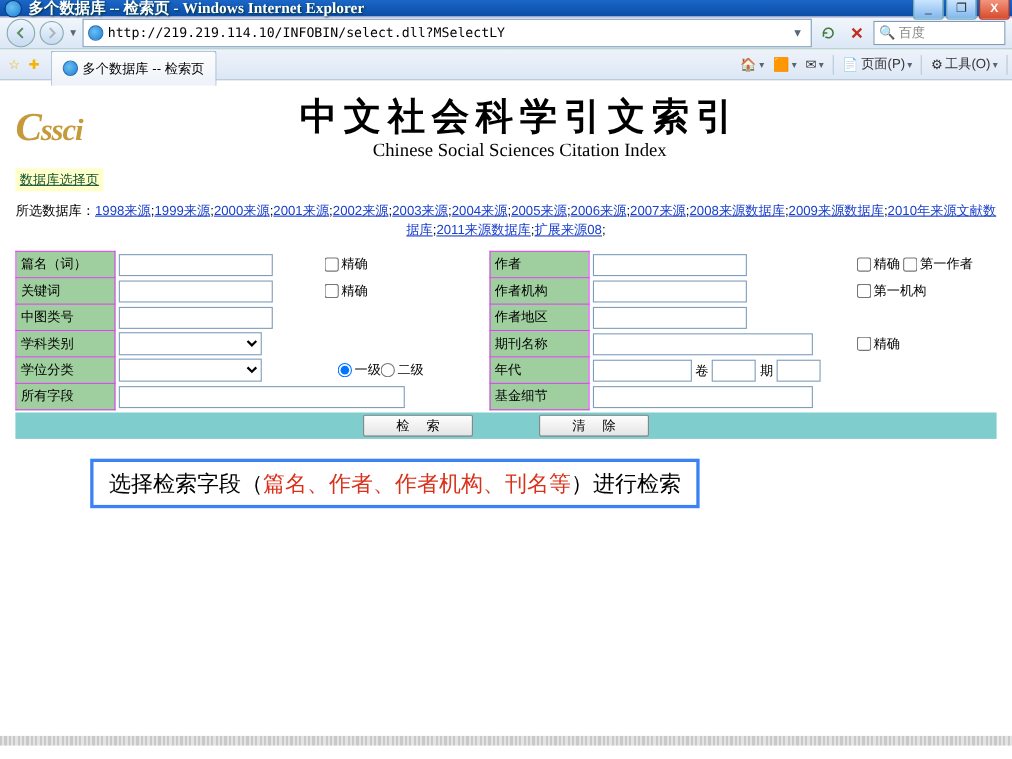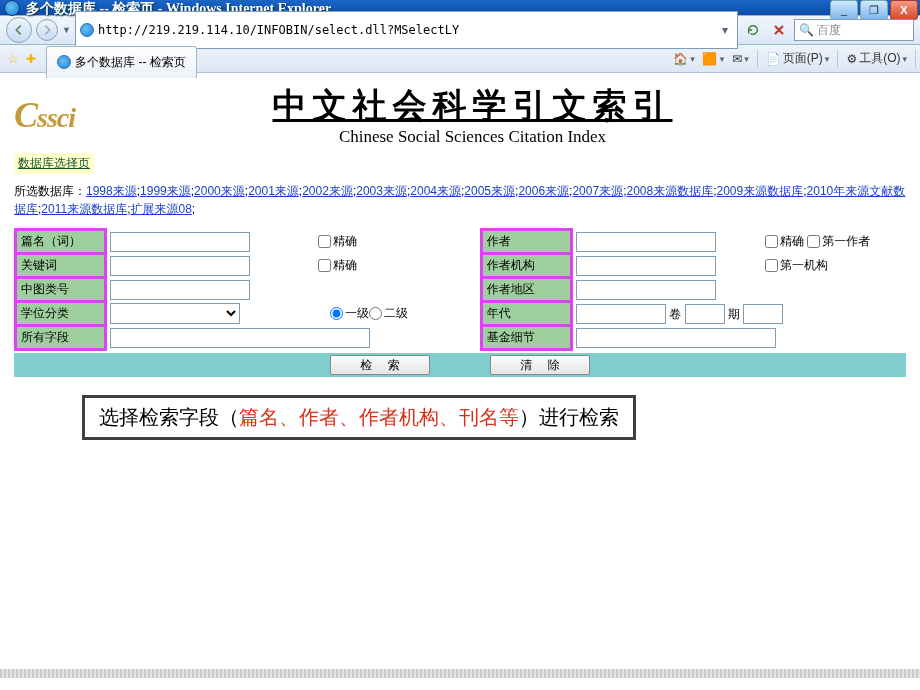--- a/index.html
+++ b/index.html
@@ -1,31 +1,31 @@
 <!DOCTYPE html>
 <html><head>
 <meta charset="utf-8">
 <style>
 * { box-sizing: border-box; margin: 0; padding: 0; }
 body { font-family: "SimSun", Arial, sans-serif; font-size: 12px; background: #fff; width: 920px; height: 690px; overflow: hidden; }
 
 
-.titlebar { height: 15px; background: linear-gradient(#1b66c7, #0b4da8); display: flex; align-items: flex-start; color: #fff; padding-left: 4px; }
+.titlebar { height: 15px; background: linear-gradient(#1b66c7, #0b4da8); display: flex; align-items: center; color: #fff; padding-left: 4px; }
 .titlebar .ie-icon { width: 16px; height: 16px; margin-right: 6px; display: inline-block; background: radial-gradient(circle at 40% 40%, #6ac0f2, #1d7ed8); border-radius: 50%; border: 1px solid #0a3a78; }
 .titlebar .title-text { font-weight: bold; font-family: "SimSun", serif; font-size: 14px; text-shadow: 1px 1px 2px #033; }
 .titleicons { margin-left: auto; display: flex; }
 .wbtn { width: 28px; height: 20px; margin-right: 2px; border: 1px solid #7aa; background: linear-gradient(#cfe8ff, #7fb6ec); border-radius: 3px; display: flex; align-items: center; justify-content: center; font-size: 11px; color: #333; }
 .wbtn.close { background: linear-gradient(#f39a82,#d84a2b); color:#fff; font-weight: bold; border-color:#a33; }
 
 
 .navbar { height: 30px; background: linear-gradient(#f2f6fb,#dbe7f6); border-top: 1px solid #aac; border-bottom: 1px solid #9bb; display: flex; align-items: center; padding: 0 6px; gap: 4px; }
 .navbtn { width: 26px; height: 26px; border-radius: 50%; border: 1px solid #8aa; background: linear-gradient(#eef5ff,#c7dbf2); display: flex; align-items: center; justify-content: center; color: #6b8; font-size: 14px; }
 .navbtn.fwd { width: 22px; height: 22px; }
 .navbtn svg { width: 14px; height: 14px; }
-.addr { flex: 1; height: 38px; background: #fff; border: 1px solid #7f9db9; display: flex; align-items: center; padding: 0 4px; }
+.addr { flex: 1; height: 26px; background: #fff; border: 1px solid #7f9db9; display: flex; align-items: center; padding: 0 4px; }
 .addr .ie-icon2 { width: 14px; height: 14px; margin-right: 4px; background: radial-gradient(circle at 40% 40%, #6ac0f2, #1d7ed8); border-radius: 50%; border: 1px solid #2a6fb5; }
 .addr input { border: none; outline: none; flex: 1; font-size: 12px; font-family: monospace; }
 .addr .drop { width: 16px; text-align: center; color: #567; }
 .refresh,.stop { width: 22px; height: 22px; display:flex; align-items:center; justify-content:center; }
 .searchbox { width: 120px; height: 22px; background: #fff; border: 1px solid #7f9db9; display: flex; align-items: center; padding: 0 4px; color: #888; }
 .searchbox .mag { color: #6a9; margin-right: 3px; }
 
 
 .toolbar { height: 28px; background: linear-gradient(#eef3fa,#dce7f5); border-bottom: 1px solid #b0c0d5; display: flex; align-items: center; padding: 0 4px; }
 .fav-star { width: 18px; height: 18px; margin-right: 4px; display:flex; align-items:center; justify-content:center; color:#f4b400; }
@@ -36,44 +36,44 @@
 .tb-item { display: flex; align-items: center; gap: 2px; }
 .tb-arrow { font-size: 9px; color: #567; }
 .sep { width:1px; height:18px; background:#b7c7dc; }
 
 
 .content { padding: 10px 14px; height: 605px; overflow: hidden; position: relative; }
 .headerrow { display: flex; align-items: center; justify-content: flex-start; gap: 24px; margin-bottom: 6px; }
 .logo-cssci { font-family: Georgia, "Times New Roman", serif; font-size: 28px; color: #c59a3b; font-style: italic; font-weight: bold; letter-spacing:-1px; }
 .logo-cssci .big { font-size: 36px; }
 .titleblock { flex:1; text-align: center; margin-left:-60px; }
-.titleblock .cn { font-family: "KaiTi","STKaiti",serif; font-size: 34px; font-weight: bold; letter-spacing: 6px; text-decoration: underline; }
+.titleblock .cn { font-family: "KaiTi","STKaiti",serif; font-size: 34px; font-weight: bold; letter-spacing: 6px; }
 .titleblock .en { font-family: Georgia, serif; font-size: 17px; margin-top:-2px; }
 .dblink-bar { background: #FFFFCC; padding: 2px 4px; display:inline-block; }
 .dblink-bar a { color: #14532d; text-decoration: underline; }
-.dblist { margin-top: 8px; font-size: 12px; line-height:1.5; }
+.dblist { margin-top: 8px; font-size: 12px; text-align:center; line-height:1.5; }
 .dblist a { color: #1a3fcc; text-decoration: underline; }
 .dblist .lab { color: #000; }
 
 
 .formwrap { margin-top: 10px; }
 .formtable { width: 100%; border-collapse: collapse; }
 .formtable td { padding: 1px 3px; vertical-align: middle; height: 24px; }
-.lcell { background: #9FCF9F; color: #000; width: 90px; padding-left:4px !important; border:3px solid #d946ef; }
+.lcell { background: #9FCF9F; color: #000; width: 90px; padding-left:4px !important; border:1px solid #d946ef; }
 .finput { height: 20px; border: 1px solid #7f9db9; background: #fff; padding: 0 2px; font-size:12px; }
 .fsel { height: 21px; border: 1px solid #7f9db9; background: #fff; font-size:12px; }
 .chklab { display: inline-flex; align-items: center; gap: 2px; }
 .chklab input { width: 13px; height: 13px; }
 .radio-group { display: inline-flex; align-items: center; gap: 0; margin-left: 12px; }
 
 .ctrlbar { background: #80CDCD; height: 24px; display:flex; align-items:center; justify-content:center; gap: 60px; margin-top: 2px; }
 .btnrow { display: flex; gap: 60px; justify-content:center; margin-top:2px; background:#80CDCD; height:24px; align-items:center; }
 .btn { width: 100px; height: 20px; border: 1px solid #888; background: linear-gradient(#fdfdfd,#e5e5e5); font-size:12px; letter-spacing:6px; text-align:center; padding-left:6px; border-radius:2px; }
 
-.annotation { margin-top: 18px; display: inline-block; border: 3px solid #404040; padding: 6px 14px; font-size: 20px; font-family: "SimSun", serif; margin-left: 68px; }
+.annotation { margin-top: 18px; display: inline-block; border: 3px solid #3b82f6; padding: 6px 14px; font-size: 20px; font-family: "SimSun", serif; margin-left: 68px; }
 .annotation .red { color: #d9301a; }
 .annotation .black { color: #000; }
 
 .bottombar { position:absolute; left:0; right:0; bottom:0; height:9px; background: repeating-linear-gradient(90deg,#c9c9c9 0,#c9c9c9 2px,#e4e4e4 2px,#e4e4e4 4px); }
 </style>
 </head>
 <body>
 
 <div class="titlebar">
   <span class="ie-icon"></span>
@@ -197,20 +197,31 @@
               </label></td>
       </tr>
       <tr>
         <td class="lcell">中图类号</td>
         <td colspan="2"><input class="finput" style="width: 140px;"></td>
         <td></td>
         <td class="lcell">作者地区</td>
         <td colspan="2"><input class="finput" style="width: 140px;"></td>
       </tr>
       <tr>
+        <td class="lcell">学科类别</td>
+        <td colspan="2"><select class="fsel" style="width:130px"><option></option></select></td>
+        <td></td>
+        <td class="lcell">期刊名称</td>
+        <td><input class="finput" style="width: 200px;"></td>
+        <td><label class="chklab">
+                <input type="checkbox" style="">
+                <span>精确</span>
+              </label></td>
+      </tr>
+      <tr>
         <td class="lcell">学位分类</td>
         <td><select class="fsel" style="width:130px"><option></option></select></td>
         <td><span class="radio-group">
           <label class="chklab">
                   <input type="radio" checked="" style="">
                   <span>一级</span>
                 </label>
           <label class="chklab">
                   <input type="radio" style="">
                   <span>二级</span>

